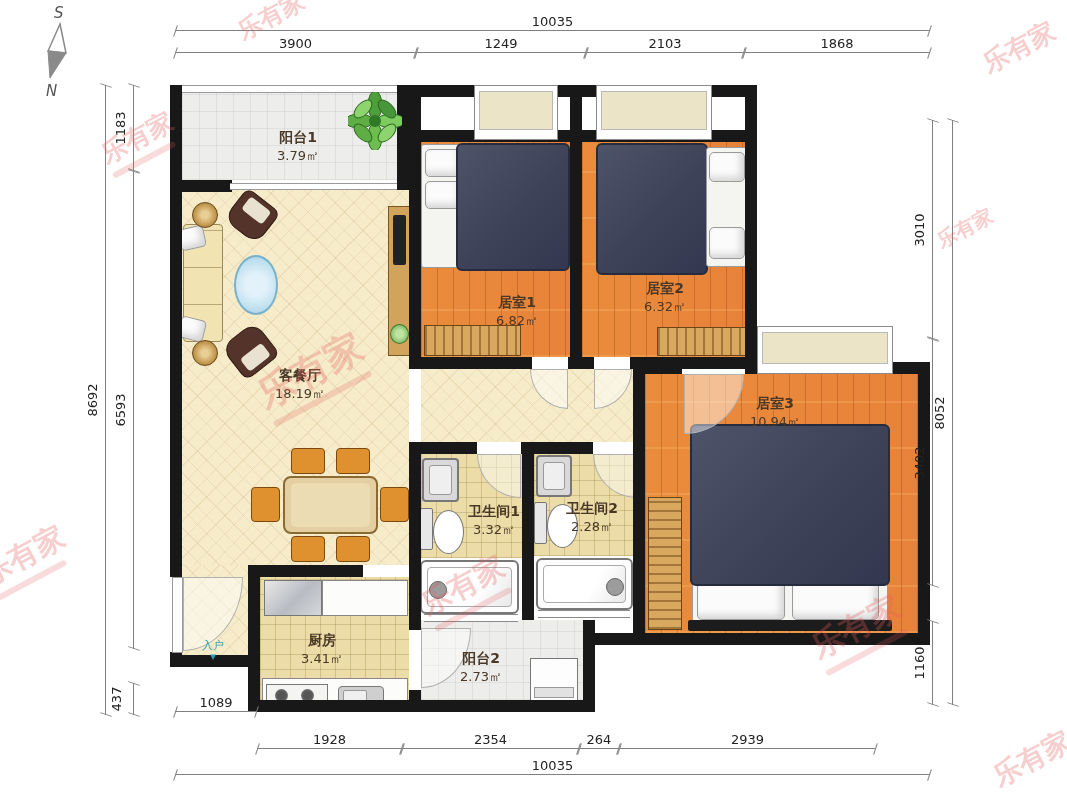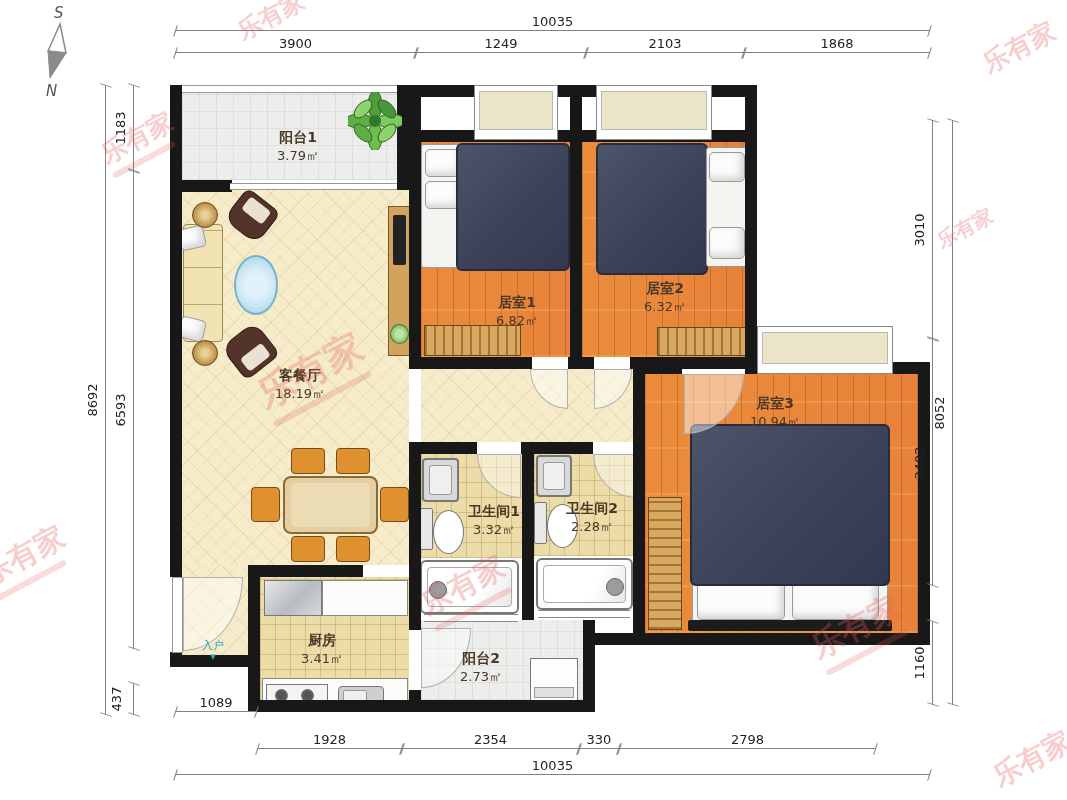--- a/index.html
+++ b/index.html
@@ -306,24 +306,24 @@
   <div class="hdim" style="left:175px;top:711px;width:82px;">
       <span class="lbl">1089</span>
     </div>
   <div class="hdim" style="left:257px;top:748px;width:145px;">
       <span class="lbl">1928</span>
     </div>
   <div class="hdim" style="left:402px;top:748px;width:177px;">
       <span class="lbl">2354</span>
     </div>
   <div class="hdim" style="left:579px;top:748px;width:40px;">
-      <span class="lbl">330</span>
+      <span class="lbl">264</span>
     </div>
   <div class="hdim" style="left:619px;top:748px;width:257px;">
-      <span class="lbl">2798</span>
+      <span class="lbl">2939</span>
     </div>
   <div class="hdim" style="left:175px;top:774px;width:755px;">
       <span class="lbl">10035</span>
     </div>
 
   <div class="vdim" style="left:105px;top:85px;height:630px;">
       <span class="lbl">8692</span>
     </div>
   <div class="vdim" style="left:133px;top:85px;height:86px;">
       <span class="lbl">1183</span>

